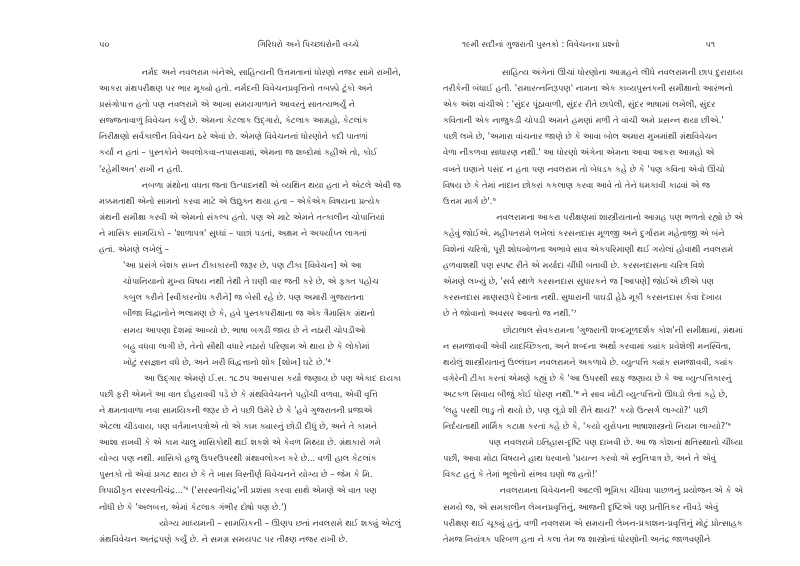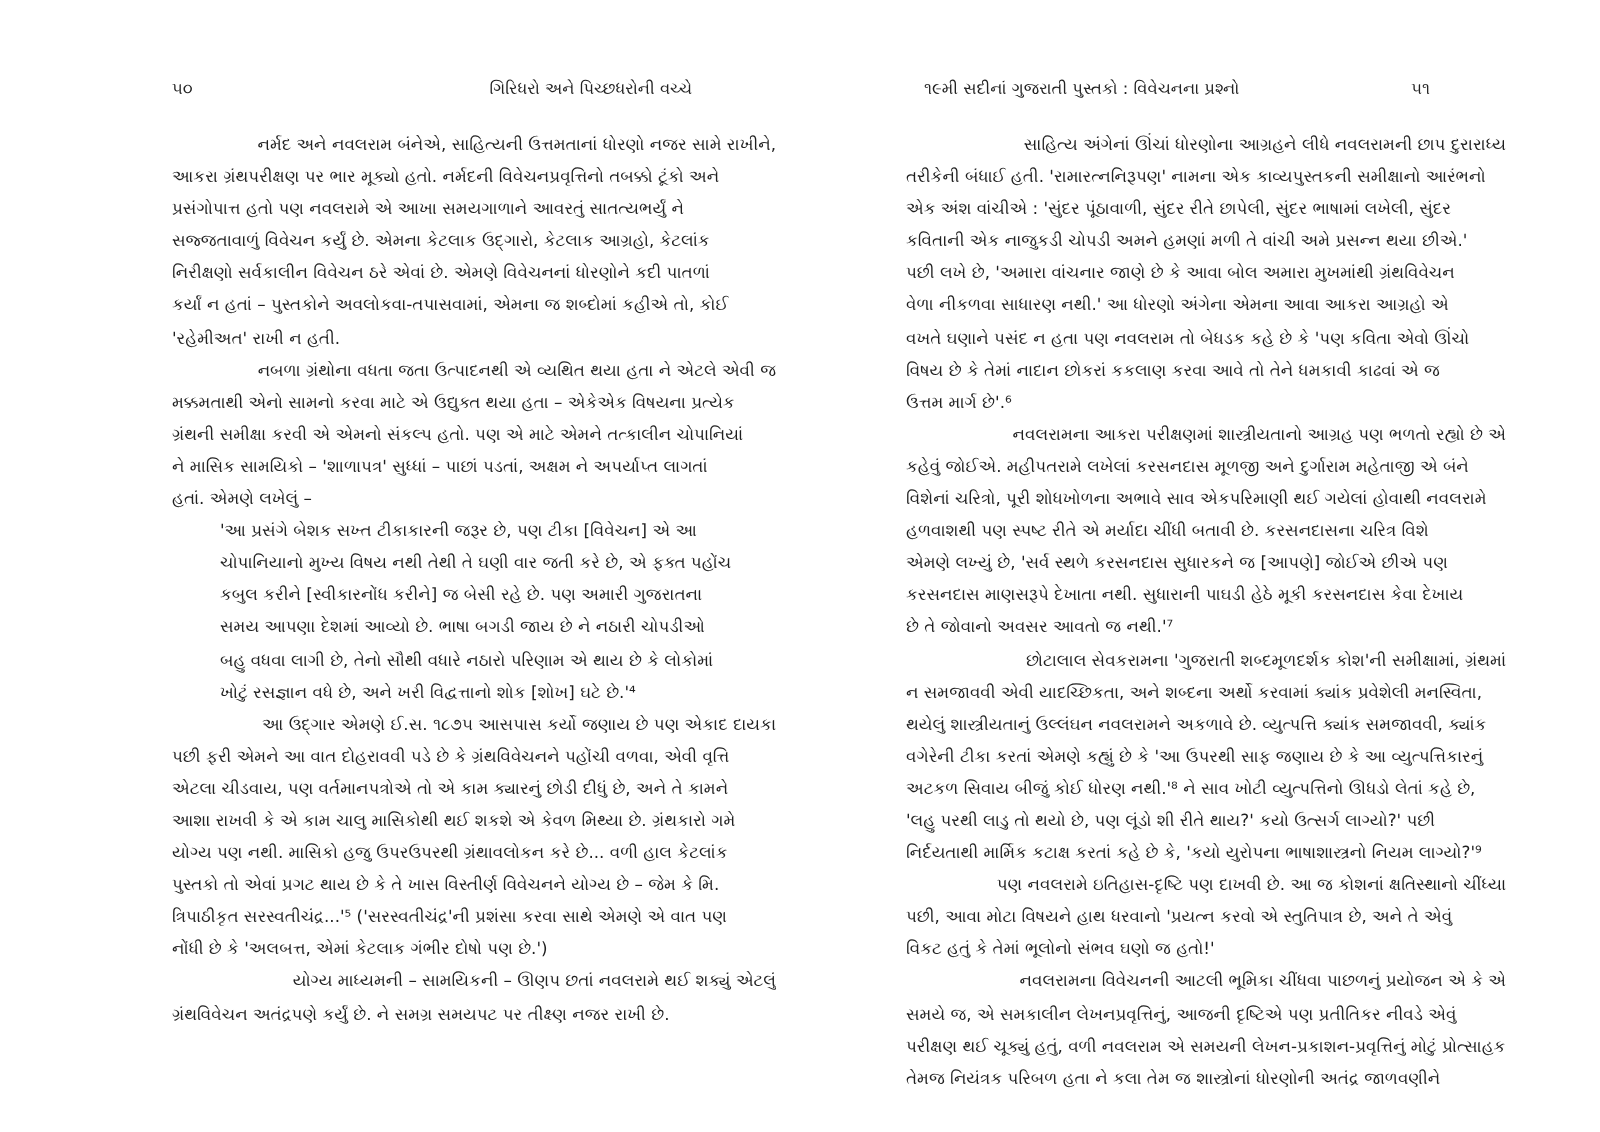--- a/index.html
+++ b/index.html
@@ -14,21 +14,21 @@
       overflow: hidden;
       font-family: "DejaVu Sans", sans-serif;
       color: #1a1a1a;
     }
     .page {
       position: absolute;
       top: 0;
       height: 566px;
       box-sizing: border-box;
     }
-    .page-left { left: 4px; width: 400px; }
+    .page-left { left: 17px; width: 400px; }
     .page-right { left: 400px; width: 400px; }
 
     .running-head {
       position: absolute;
       top: 38px;
       font-size: 8.2px;
       line-height: 12px;
       white-space: nowrap;
       color: #222;
     }
@@ -38,21 +38,21 @@
     .page-right .folio { right: 85px; }
 
     .body-text {
       position: absolute;
       top: 64px;
       font-size: 8.4px;
       line-height: 16.1px;
       color: #1f1f1f;
     }
     .page-left .body-text { left: 82px; width: 302px; }
-    .page-right .body-text { left: 53px; width: 300px; }
+    .page-right .body-text { left: 43px; width: 300px; }
 
     .line {
       display: block;
       white-space: nowrap;
       overflow: hidden;
       height: 16.1px;
     }
     .line.indent { padding-left: 24px; text-align: right; }
     .line.quote { padding-left: 24px; }
   </style>
@@ -71,25 +71,27 @@
       <span class="line normal">કર્યાં ન હતાં – પુસ્તકોને અવલોકવા-તપાસવામાં, એમના જ શબ્દોમાં કહીએ તો, કોઈ</span>
       <span class="line normal">'રહેમીઅત' રાખી ન હતી.</span>
       <span class="line indent">નબળા ગ્રંથોના વધતા જતા ઉત્પાદનથી એ વ્યથિત થયા હતા ને એટલે એવી જ</span>
       <span class="line normal">મક્કમતાથી એનો સામનો કરવા માટે એ ઉદ્યુક્ત થયા હતા – એકેએક વિષયના પ્રત્યેક</span>
       <span class="line normal">ગ્રંથની સમીક્ષા કરવી એ એમનો સંકલ્પ હતો. પણ એ માટે એમને તત્કાલીન ચોપાનિયાં</span>
       <span class="line normal">ને માસિક સામયિકો – 'શાળાપત્ર' સુધ્ધાં – પાછાં પડતાં, અક્ષમ ને અપર્યાપ્ત લાગતાં</span>
       <span class="line normal">હતાં. એમણે લખેલું –</span>
       <span class="line quote">'આ પ્રસંગે બેશક સખ્ત ટીકાકારની જરૂર છે, પણ ટીકા [વિવેચન] એ આ</span>
       <span class="line quote">ચોપાનિયાનો મુખ્ય વિષય નથી તેથી તે ઘણી વાર જતી કરે છે, એ ફક્ત પહોંચ</span>
       <span class="line quote">કબુલ કરીને [સ્વીકારનોંધ કરીને] જ બેસી રહે છે. પણ અમારી ગુજરાતના</span>
+      <span class="line quote">બીજા વિદ્વાનોને ભલામણ છે કે, હવે પુસ્તકપરીક્ષાના જ એક ત્રૈમાસિક ગ્રંથનો</span>
       <span class="line quote">સમય આપણા દેશમાં આવ્યો છે. ભાષા બગડી જાય છે ને નઠારી ચોપડીઓ</span>
       <span class="line quote">બહુ વધવા લાગી છે, તેનો સૌથી વધારે નઠારો પરિણામ એ થાય છે કે લોકોમાં</span>
       <span class="line quote">ખોટું રસજ્ઞાન વધે છે, અને ખરી વિદ્વત્તાનો શોક [શોખ] ઘટે છે.'⁴</span>
       <span class="line indent">આ ઉદ્ગાર એમણે ઈ.સ. ૧૮૭૫ આસપાસ કર્યો જણાય છે પણ એકાદ દાયકા</span>
       <span class="line normal">પછી ફરી એમને આ વાત દોહરાવવી પડે છે કે ગ્રંથવિવેચનને પહોંચી વળવા, એવી વૃત્તિ</span>
+      <span class="line normal">ને ક્ષમતાવાળા નવા સામયિકની જરૂર છે ને પછી ઉમેરે છે કે 'હવે ગુજરાતની પ્રજાએ</span>
       <span class="line normal">એટલા ચીડવાય, પણ વર્તમાનપત્રોએ તો એ કામ ક્યારનું છોડી દીધું છે, અને તે કામને</span>
       <span class="line normal">આશા રાખવી કે એ કામ ચાલુ માસિકોથી થઈ શકશે એ કેવળ મિથ્યા છે. ગ્રંથકારો ગમે</span>
       <span class="line normal">યોગ્ય પણ નથી. માસિકો હજુ ઉપરઉપરથી ગ્રંથાવલોકન કરે છે... વળી હાલ કેટલાંક</span>
       <span class="line normal">પુસ્તકો તો એવાં પ્રગટ થાય છે કે તે ખાસ વિસ્તીર્ણ વિવેચનને યોગ્ય છે – જેમ કે મિ.</span>
       <span class="line normal">ત્રિપાઠીકૃત સરસ્વતીચંદ્ર...'⁵ ('સરસ્વતીચંદ્ર'ની પ્રશંસા કરવા સાથે એમણે એ વાત પણ</span>
       <span class="line normal">નોંધી છે કે 'અલબત્ત, એમાં કેટલાક ગંભીર દોષો પણ છે.')</span>
       <span class="line indent">યોગ્ય માધ્યમની – સામયિકની – ઊણપ છતાં નવલરામે થઈ શક્યું એટલું</span>
       <span class="line normal">ગ્રંથવિવેચન અતંદ્રપણે કર્યું છે. ને સમગ્ર સમયપટ પર તીક્ષ્ણ નજર રાખી છે.</span>
     </div>
 </div>

